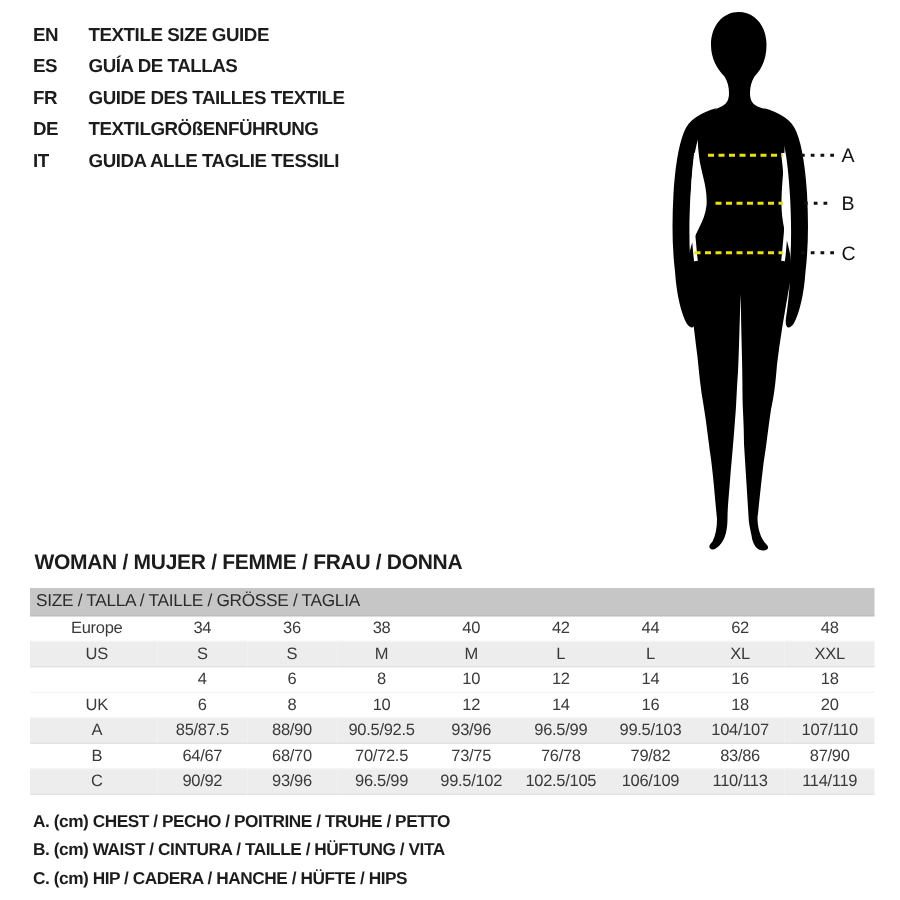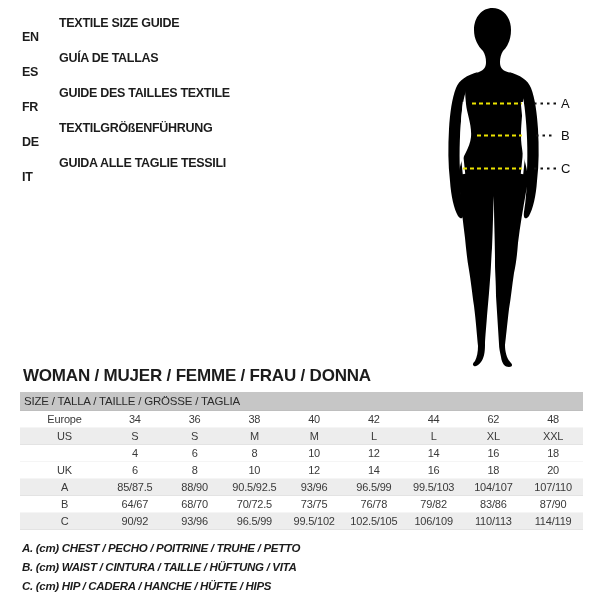--- a/index.html
+++ b/index.html
@@ -7,39 +7,39 @@
     --shaded-bg:#ededed;
     --dash-yellow:#ece300;
   }
   html,body{margin:0;padding:0;}
   body{width:600px;height:600px;background:#fff;font-family:"Liberation Sans",sans-serif;}
   .canvas{position:absolute;left:0;top:0;width:600px;height:600px;background:#fff;overflow:hidden;}
 
   
   .lang-block{position:absolute;left:22px;top:13px;}
   .lang-row{display:flex;line-height:21px;font-weight:bold;font-size:12.5px;color:#1c1c1c;letter-spacing:-0.3px;white-space:nowrap;}
-  .lang-code{width:37px;flex:0 0 37px;margin-top:14px;}
+  .lang-code{width:37px;flex:0 0 37px;}
 
   
   .figure-svg{position:absolute;left:410px;top:0;}
   .figure-svg text{font-family:"Liberation Sans",sans-serif;font-size:13px;fill:#111;}
 
   
-  .section-title{position:absolute;left:23px;top:366px;font-size:17px;font-weight:bold;color:#1c1c1c;letter-spacing:-0.2px;white-space:nowrap;}
+  .section-title{position:absolute;left:23px;top:366px;font-size:14px;font-weight:bold;color:#1c1c1c;letter-spacing:-0.2px;white-space:nowrap;}
 
   
   .size-table{position:absolute;left:20px;top:392px;width:563px;border-collapse:collapse;table-layout:fixed;font-size:11px;color:#3a3a3a;letter-spacing:-0.2px;}
   .size-table td{padding:0;height:16px;text-align:center;vertical-align:middle;border-bottom:1px solid rgba(0,0,0,0.04);}
   .size-table td.row-label{text-align:center;padding-left:4px;}
   .size-table tr.header td{background:var(--header-bg);text-align:left;padding-left:4px;height:18px;color:#2b2b2b;font-size:11.5px;}
   .size-table tr.shaded td{background:var(--shaded-bg);}
 
   
   .legend{position:absolute;left:22px;top:539px;}
-  .legend-row{font-weight:bold;font-size:11.5px;line-height:19px;color:#1c1c1c;letter-spacing:-0.3px;white-space:nowrap;font-style:italic;}
+  .legend-row{font-weight:bold;font-size:11.5px;line-height:19px;color:#1c1c1c;letter-spacing:-0.3px;white-space:nowrap;}
 </style>
 </head>
 <body>
 
 <div class="canvas">
 
   <div class="lang-block">
       <div class="lang-row">
         <span class="lang-code">EN</span>
         <span class="lang-label">TEXTILE SIZE GUIDE</span>

